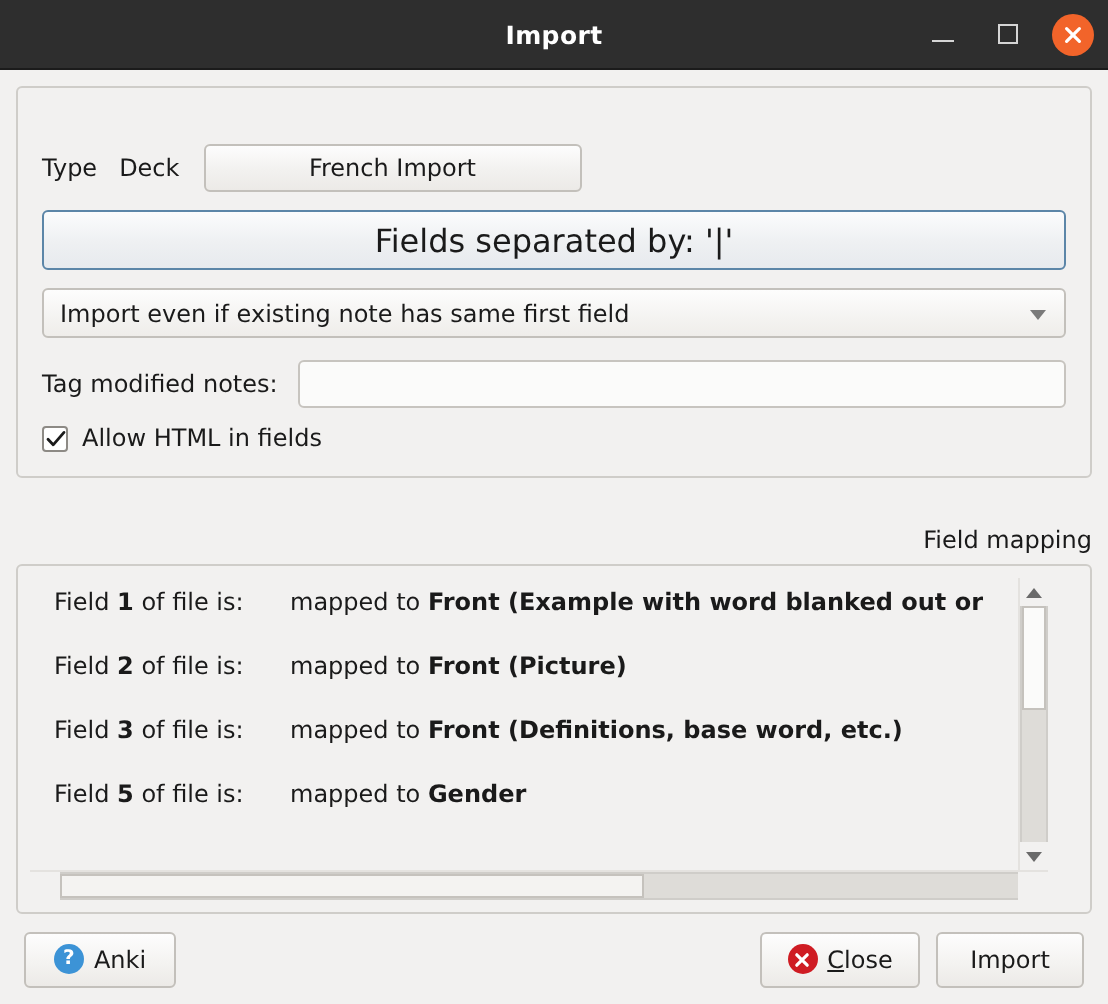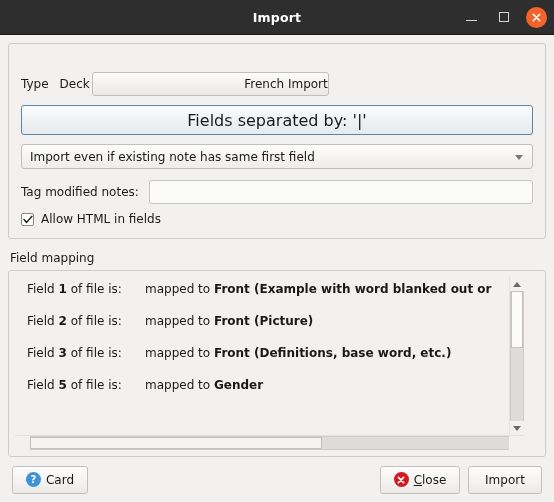--- a/index.html
+++ b/index.html
@@ -132,23 +132,22 @@
     padding: 0;
     cursor: default;
   }
   .btn-type {
     height: 24px;
     width: 211px;
     margin-left: 11px;
   }
   .btn-deck {
     height: 24px;
-    width: 237px;
-    margin-left: 2px;
-    text-align: right;
+    width: 189px;
+    margin-left: 12px;
   }
   .deck-label { margin-left: 11px; }
 
   .btn-sep {
     height: 30px;
     width: 100%;
     margin-top: 9px;
     border: 1px solid #5c86a8;
     border-radius: 3px;
     background: linear-gradient(180deg, #fbfcfd 0%, #eef0f2 55%, #e7eaee 100%);
@@ -209,21 +208,21 @@
     background: #fbfbfa;
     box-sizing: border-box;
     font-family: "DejaVu Sans", "Liberation Sans", sans-serif;
     font-size: 12px;
     color: #1a1a1a;
     padding: 0 6px;
     outline: none;
   }
 
   
-  .mapping-label { margin-top: 12px; }
+  .mapping-label { margin-top: 24px; text-align: right; }
   .mapping-group {
     flex: 1 1 auto;
     min-height: 0;
     padding: 6px;
     display: flex;
     position: relative;
     box-sizing: border-box;
   }
   .scrollarea {
     flex: 1 1 auto;
@@ -496,21 +495,21 @@
       </div>
       <div class="corner"></div>
     </div>
   </div>
 
   <div class="footer">
     <button class="fbtn fbtn-help">
       <span class="help-icon">
           <span>?</span>
         </span>
-      <span>Card</span>
+      <span>Anki</span>
     </button>
     <div class="footer-spacer"></div>
     <button class="fbtn fbtn-close">
       <span class="close-icon-sm">
         <svg width="8" height="8" viewBox="0 0 8 8">
           <path d="M1.4 1.4 L6.6 6.6 M6.6 1.4 L1.4 6.6" stroke="#ffffff" stroke-width="1.6" stroke-linecap="round"></path>
         </svg>
       </span>
       <span><span class="mnemonic">C</span><span>lose</span></span>
     </button>

